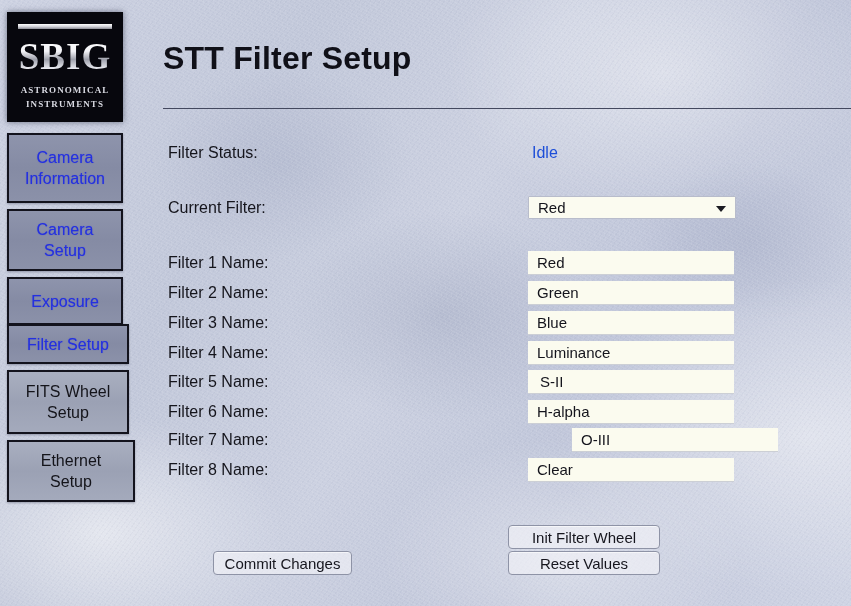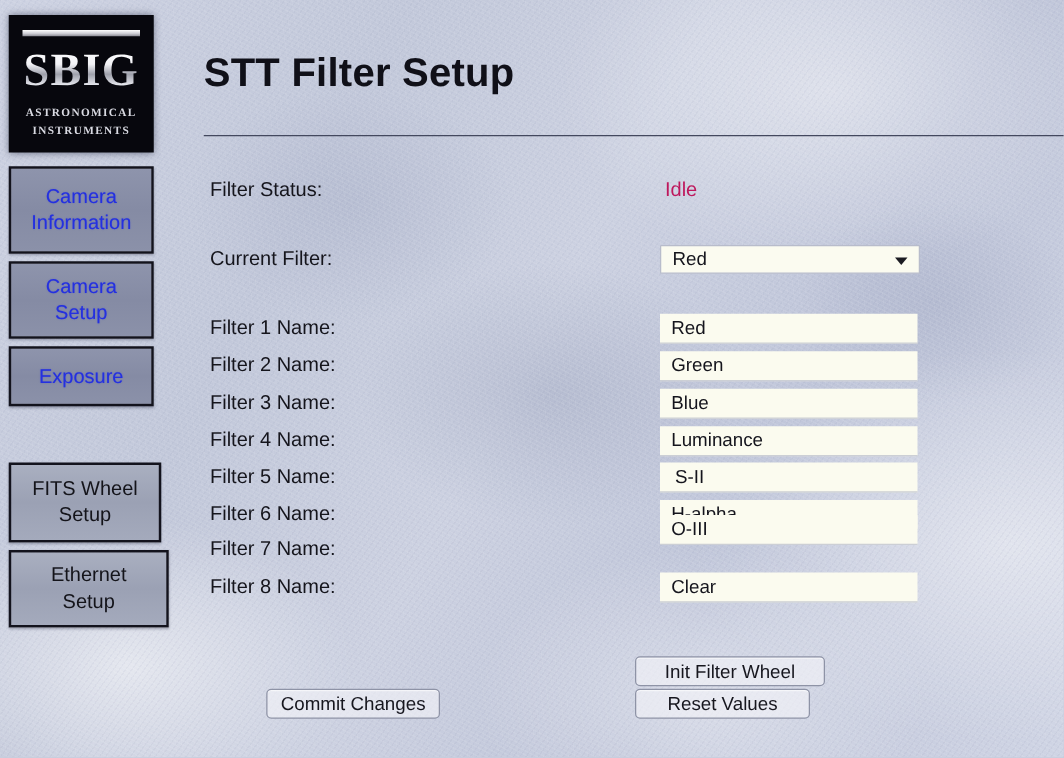--- a/index.html
+++ b/index.html
@@ -148,21 +148,21 @@
     position: absolute;
     left: 168px;
     font-size: 16px;
     color: #15151c;
     white-space: nowrap;
   }
   .status-val {
     position: absolute;
     left: 532px;
     font-size: 16px;
-    color: #be185d;
+    color: #1d4ed8;
     white-space: nowrap;
   }
 
   .select {
     position: absolute;
     left: 528px;
     width: 208px;
     height: 23px;
     box-sizing: border-box;
     background: #fbfbf0;
@@ -248,20 +248,25 @@
       <span>Setup</span>
     </div>
   </div>
 
   <div class="nav-btn link" style="top:277px;height:48px;width:116px;">
     <div>
       <span>Exposure</span>
     </div>
   </div>
 
+  <div class="nav-btn link" style="top:324px;height:40px;width:122px;">
+    <div>
+      <span>Filter Setup</span>
+    </div>
+  </div>
 
   <div class="nav-btn" style="top:370px;height:64px;width:122px;">
     <div>
       <span>FITS Wheel</span>
       <span>Setup</span>
     </div>
   </div>
 
   <div class="nav-btn" style="top:440px;height:62px;width:128px;">
     <div>
@@ -294,24 +299,24 @@
   <div class="lbl" style="top:344px;">Filter 4 Name:</div>
   <div class="txt" style="top:341px;">Luminance</div>
 
   <div class="lbl" style="top:373px;">Filter 5 Name:</div>
   <div class="txt" style="top:370px;padding-left:12px;">S-II</div>
 
   <div class="lbl" style="top:403px;">Filter 6 Name:</div>
   <div class="txt" style="top:400px;">H-alpha</div>
 
   <div class="lbl" style="top:431px;">Filter 7 Name:</div>
-  <div class="txt" style="top:412px;">O-III</div>
+  <div class="txt" style="top:428px;margin-left:44px;">O-III</div>
 
   <div class="lbl" style="top:461px;">Filter 8 Name:</div>
   <div class="txt" style="top:458px;">Clear</div>
 
   <div class="btn" style="left:508px;top:525px;width:152px;">Init Filter Wheel</div>
 
   <div class="btn" style="left:213px;top:551px;width:139px;">Commit Changes</div>
 
-  <div class="btn" style="left:508px;top:551px;width:140px;">Reset Values</div>
+  <div class="btn" style="left:508px;top:551px;width:152px;">Reset Values</div>
 
 </div>
 
 </body></html>

